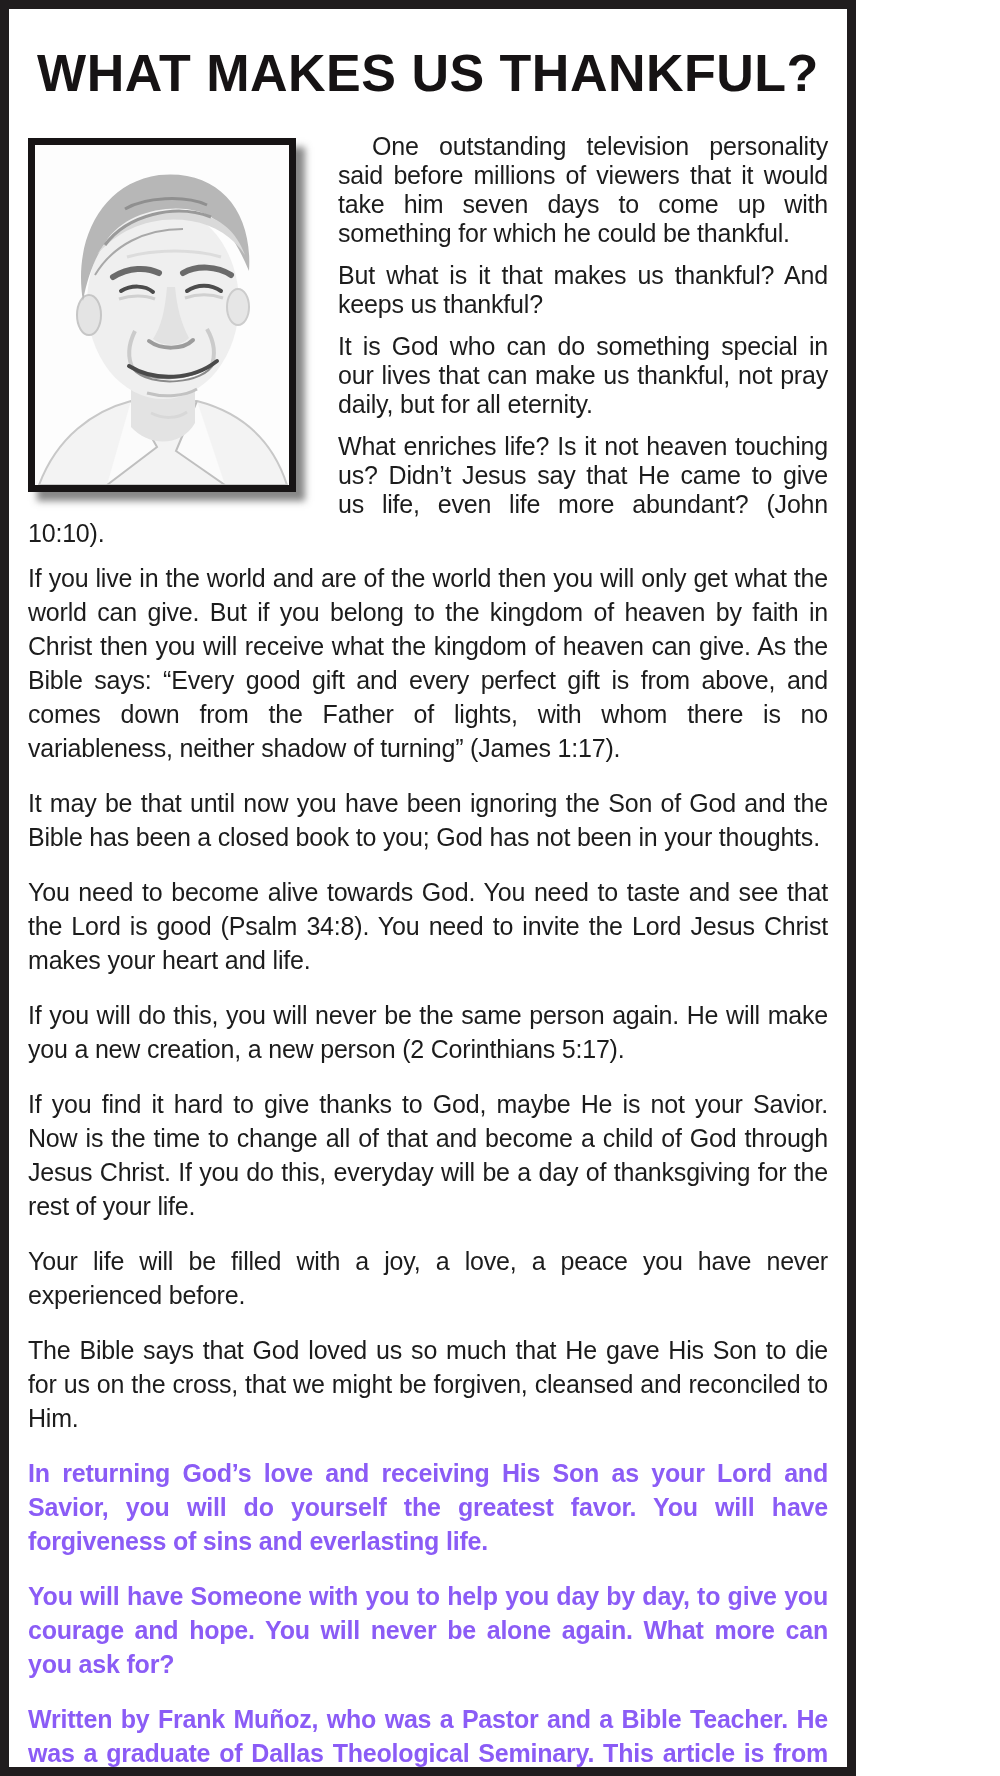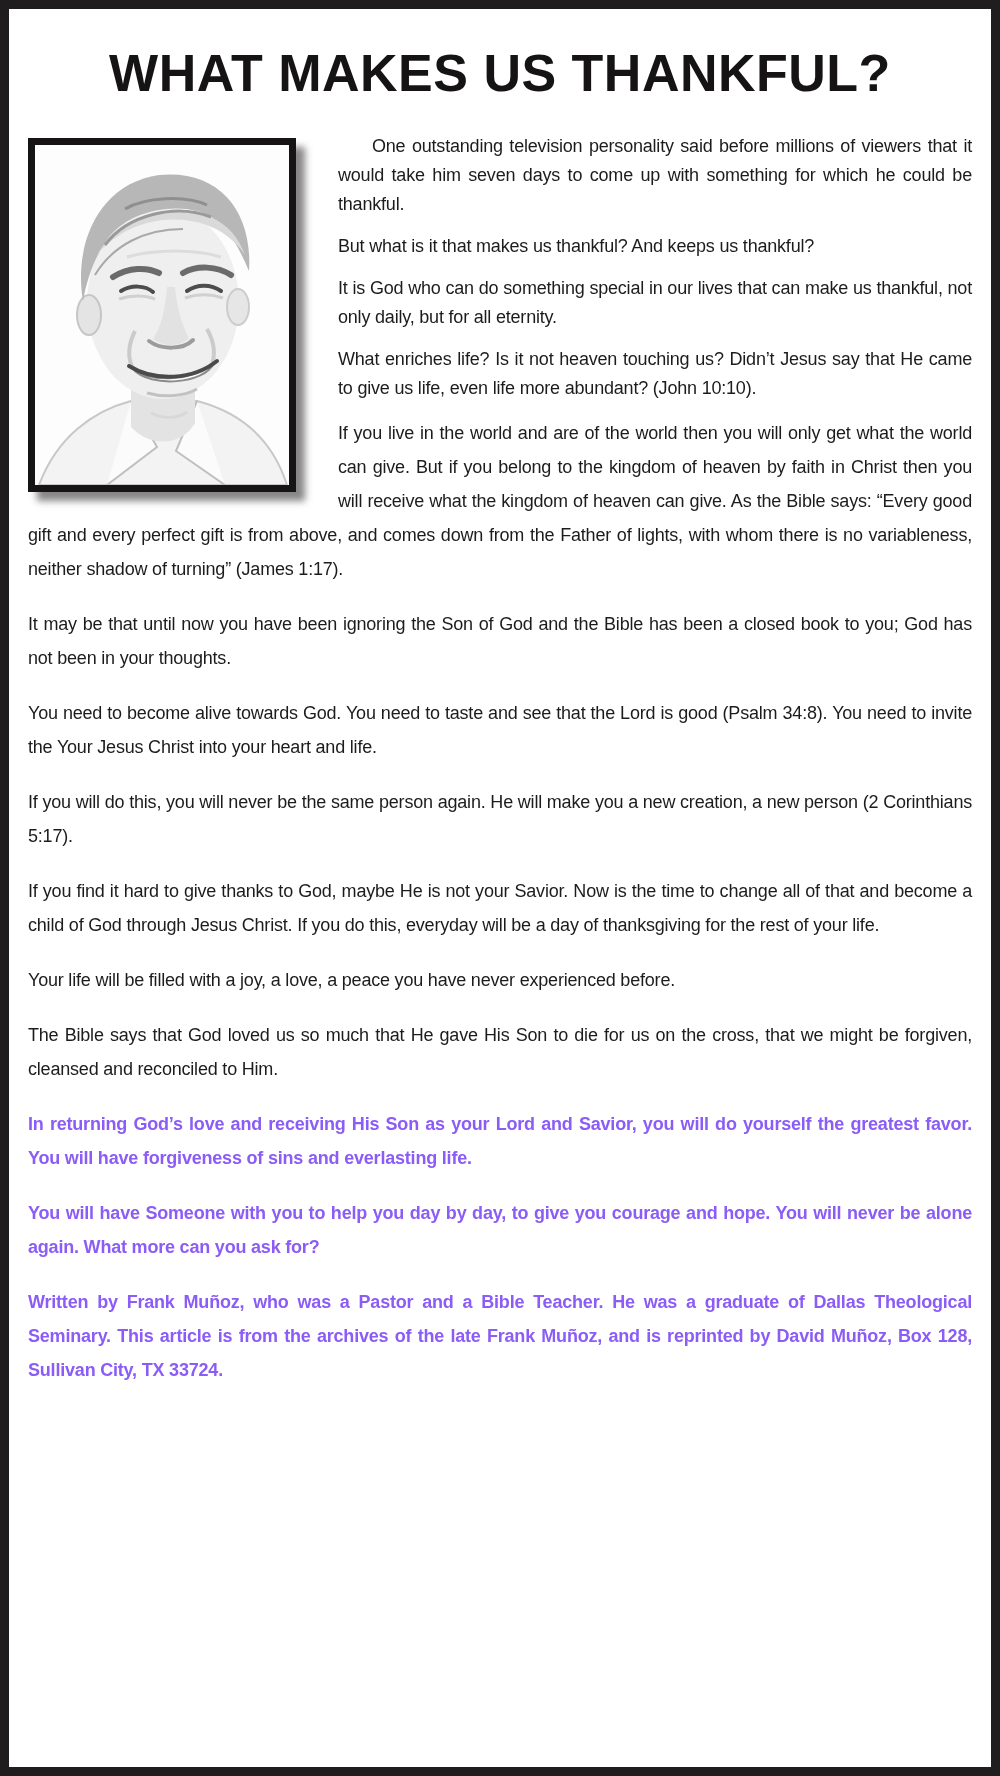--- a/index.html
+++ b/index.html
@@ -3,21 +3,21 @@
 <meta charset="utf-8">
 <style>
   html, body { margin: 0; padding: 0; background: #ffffff; }
   body {
     width: 1000px; height: 1776px;
     font-family: "Liberation Sans", sans-serif;
     -webkit-font-smoothing: antialiased;
   }
   .page {
     box-sizing: border-box;
-    width: 1000px; height: 1776px;
+    width: 856px; height: 1776px;
     border: 9px solid #201d1e;
     padding: 0 19px;
     overflow: hidden;
     background: #ffffff;
   }
   .title {
     font-size: 52px;
     font-weight: bold;
     color: #161314;
     text-align: center;
@@ -29,21 +29,21 @@
   .photo-frame {
     float: left;
     width: 254px; height: 340px;
     border: 7px solid #171415;
     margin: 6px 42px 18px 0;
     background: #ffffff;
     box-shadow: 9px 9px 7px rgba(105,105,105,0.8);
   }
   .photo-frame svg { display: block; width: 100%; height: 100%; }
   .para {
-    font-size: 18px;
+    font-size: 25px;
     line-height: 34px;
     text-align: justify;
     letter-spacing: -0.2px;
     color: #1c1c1c;
     margin: 0 0 21px 0;
   }
   .para.tight { line-height: 29px; margin-bottom: 13px; }
   .para.indent { text-indent: 34px; }
   .para.bold { font-weight: bold; color: #8b5cf6; }
 </style>
@@ -100,26 +100,26 @@
         <path d="M98,224 C118,238 156,236 178,219 C170,238 116,244 98,224 Z" fill="#f9f9f9" stroke="#8a8a8a" stroke-width="2"></path>
         <path d="M94,221 C120,237 158,235 182,216" fill="none" stroke="#4a4a4a" stroke-width="4" stroke-linecap="round"></path>
         <path d="M112,248 C130,253 150,251 162,244" fill="none" stroke="#c2c2c2" stroke-width="3"></path>
 
         <path d="M116,268 C128,274 142,274 152,267" fill="none" stroke="#d8d8d8" stroke-width="3"></path>
       </svg>
     </div>
 
     <p class="para tight indent">One outstanding television personality said before millions of viewers that it would take him seven days to come up with something for which he could be thankful.</p>
     <p class="para tight">But what is it that makes us thankful? And keeps us thankful?</p>
-    <p class="para tight">It is God who can do something special in our lives that can make us thankful, not only daily, but for all eternity.</p>
+    <p class="para tight">It is God who can do something special in our lives that can make us thankful, not pray daily, but for all eternity.</p>
     <p class="para tight">What enriches life? Is it not heaven touching us? Didn’t Jesus say that He came to give us life, even life more abundant? (John 10:10).</p>
 
     <p class="para">If you live in the world and are of the world then you will only get what the world can give. But if you belong to the kingdom of heaven by faith in Christ then you will receive what the kingdom of heaven can give. As the Bible says: “Every good gift and every perfect gift is from above, and comes down from the Father of lights, with whom there is no variableness, neither shadow of turning” (James 1:17).</p>
     <p class="para">It may be that until now you have been ignoring the Son of God and the Bible has been a closed book to you; God has not been in your thoughts.</p>
-    <p class="para">You need to become alive towards God. You need to taste and see that the Lord is good (Psalm 34:8). You need to invite the Your Jesus Christ into your heart and life.</p>
+    <p class="para">You need to become alive towards God. You need to taste and see that the Lord is good (Psalm 34:8). You need to invite the Lord Jesus Christ makes your heart and life.</p>
     <p class="para">If you will do this, you will never be the same person again. He will make you a new creation, a new person (2 Corinthians 5:17).</p>
     <p class="para">If you find it hard to give thanks to God, maybe He is not your Savior. Now is the time to change all of that and become a child of God through Jesus Christ. If you do this, everyday will be a day of thanksgiving for the rest of your life.</p>
     <p class="para">Your life will be filled with a joy, a love, a peace you have never experienced before.</p>
     <p class="para">The Bible says that God loved us so much that He gave His Son to die for us on the cross, that we might be forgiven, cleansed and reconciled to Him.</p>
 
     <p class="para bold">In returning God’s love and receiving His Son as your Lord and Savior, you will do yourself the greatest favor. You will have forgiveness of sins and everlasting life.</p>
     <p class="para bold">You will have Someone with you to help you day by day, to give you courage and hope. You will never be alone again. What more can you ask for?</p>
     <p class="para bold">Written by Frank Muñoz, who was a Pastor and a Bible Teacher. He was a graduate of Dallas Theological Seminary. This article is from the archives of the late Frank Muñoz, and is reprinted by David Muñoz, Box 128, Sullivan City, TX 33724.</p>
 
   </div>

